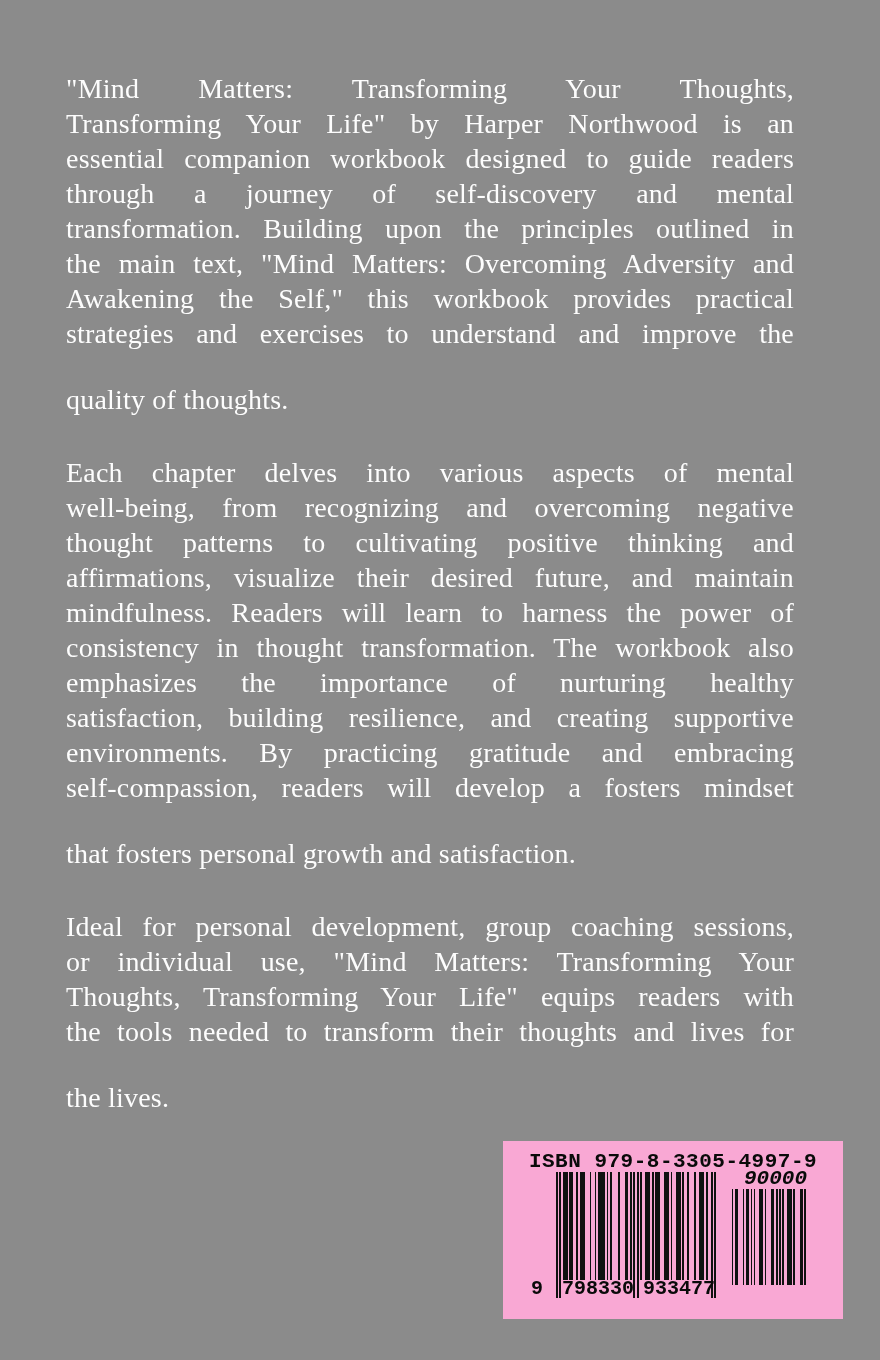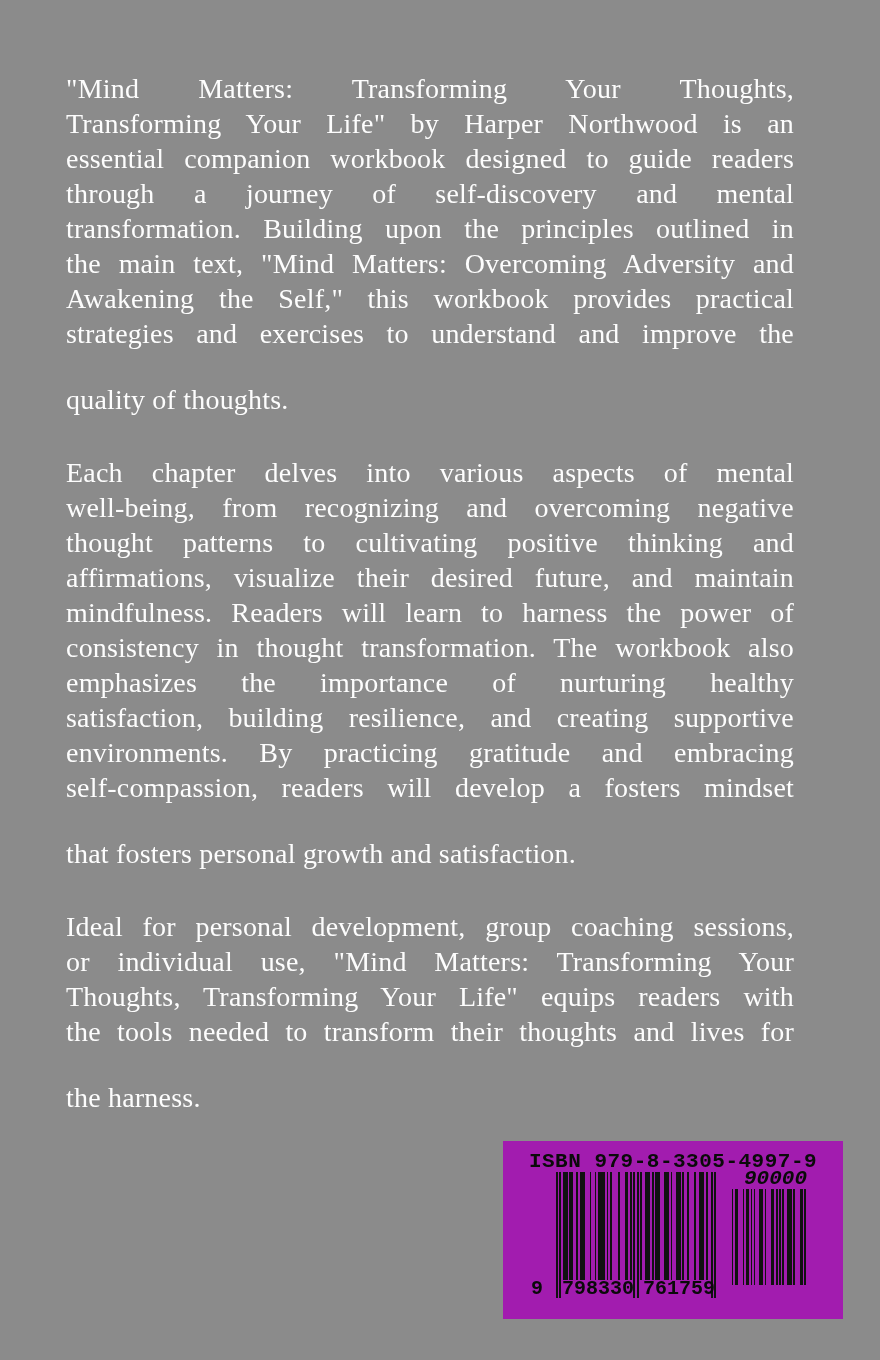--- a/index.html
+++ b/index.html
@@ -105,25 +105,25 @@
         <div class="line">satisfaction, building resilience, and creating supportive</div>
         <div class="line">environments. By practicing gratitude and embracing</div>
         <div class="line">self-compassion, readers will develop a fosters mindset</div>
         <div class="line">that fosters personal growth and satisfaction.</div>
       </div>
       <div class="para">
         <div class="line">Ideal for personal development, group coaching sessions,</div>
         <div class="line">or individual use, "Mind Matters: Transforming Your</div>
         <div class="line">Thoughts, Transforming Your Life" equips readers with</div>
         <div class="line">the tools needed to transform their thoughts and lives for</div>
-        <div class="line">the harness.</div>
+        <div class="line">the lives.</div>
       </div>
     </div>
 
-  <div class="barcode-box" style="background: #a21caf;">
+  <div class="barcode-box" style="background: #f9a8d4;">
     <div class="isbn-label">ISBN 979-8-3305-4997-9</div>
     <div class="price-code">90000</div>
     <svg class="ean13-svg" id="ean13" width="160" height="126" shape-rendering="crispEdges" xmlns="http://www.w3.org/2000/svg" viewBox="0 0 160 126">
         <rect x="0.00" y="0" width="1.74" height="126" fill="#111111"></rect>
         <rect x="3.37" y="0" width="1.74" height="126" fill="#111111"></rect>
         <rect x="6.74" y="0" width="1.74" height="108" fill="#111111"></rect>
         <rect x="8.42" y="0" width="1.74" height="108" fill="#111111"></rect>
         <rect x="10.11" y="0" width="1.74" height="108" fill="#111111"></rect>
         <rect x="13.47" y="0" width="1.74" height="108" fill="#111111"></rect>
         <rect x="15.16" y="0" width="1.74" height="108" fill="#111111"></rect>
@@ -191,16 +191,16 @@
         <rect x="57.00" y="0" width="1.64" height="96" fill="#111111"></rect>
         <rect x="58.58" y="0" width="1.64" height="96" fill="#111111"></rect>
         <rect x="60.17" y="0" width="1.64" height="96" fill="#111111"></rect>
         <rect x="63.33" y="0" width="1.64" height="96" fill="#111111"></rect>
         <rect x="69.67" y="0" width="1.64" height="96" fill="#111111"></rect>
         <rect x="71.25" y="0" width="1.64" height="96" fill="#111111"></rect>
         <rect x="74.42" y="0" width="1.64" height="96" fill="#111111"></rect>
       </svg>
     <div class="barcode-digit digit-system">9</div>
     <div class="barcode-digit digit-group1">798330</div>
-    <div class="barcode-digit digit-group2">761759</div>
+    <div class="barcode-digit digit-group2">933477</div>
   </div>
 
 </div>
 
 </body></html>

